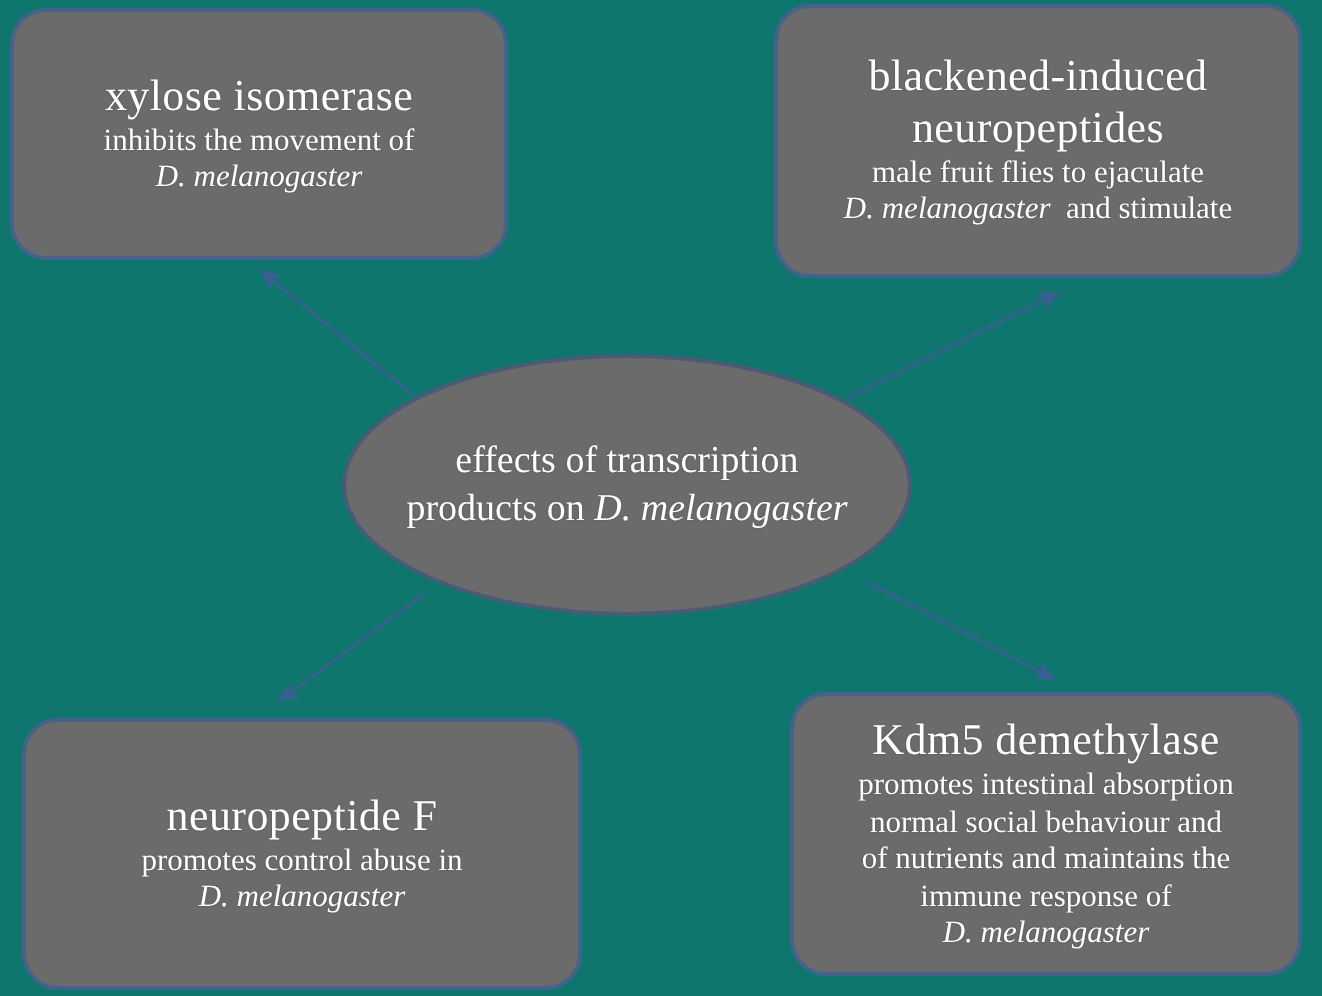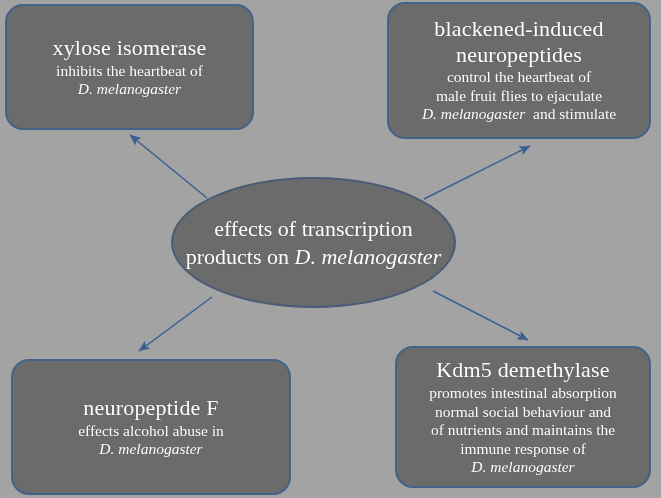--- a/index.html
+++ b/index.html
@@ -5,21 +5,21 @@
 <style>
   html, body {
     margin: 0;
     padding: 0;
     background: #ffffff;
   }
   #diagram-root {
     position: relative;
     width: 661px;
     height: 498px;
-    background: #a3a3a3;
+    background: #0f766e;
     overflow: hidden;
     font-family: "Liberation Serif", "DejaVu Serif", serif;
   }
   .arrow-layer {
     position: absolute;
     left: 0;
     top: 0;
     width: 661px;
     height: 498px;
     pointer-events: none;
@@ -58,21 +58,21 @@
     font-size: 15.5px;
     line-height: 1.2;
   }
   .node .detail .sp {
     font-style: normal;
   }
   .node em, .node .sci {
     font-style: italic;
   }
   .ellipse .ell-line {
-    font-size: 22px;
+    font-size: 19px;
     line-height: 1.25;
     white-space: nowrap;
   }
 
   
   #node-xylose       { left: 5px;   top: 4px;   width: 249px; height: 126px; }
   #node-blackened    { left: 387px; top: 2px;   width: 264px; height: 137px; }
   #node-center       { left: 171px; top: 177px; width: 285px; height: 131px; }
   #node-neuropeptide { left: 11px;  top: 359px; width: 280px; height: 136px; }
   #node-kdm5         { left: 395px; top: 346px; width: 256px; height: 142px; }
@@ -89,42 +89,41 @@
       </marker>
     </defs>
     <line x1="207" y1="198" x2="130" y2="135" stroke="#3a5f91" stroke-width="1.5" marker-end="url(#ah)"></line>
     <line x1="424" y1="199" x2="530" y2="146" stroke="#3a5f91" stroke-width="1.5" marker-end="url(#ah)"></line>
     <line x1="212" y1="297" x2="139" y2="351" stroke="#3a5f91" stroke-width="1.5" marker-end="url(#ah)"></line>
     <line x1="433" y1="291" x2="528" y2="340" stroke="#3a5f91" stroke-width="1.5" marker-end="url(#ah)"></line>
   </svg>
 
   <div class="node box" id="node-xylose">
     <div class="headline">xylose isomerase</div>
-    <div class="detail">inhibits the heartbeat of</div>
+    <div class="detail">inhibits the movement of</div>
     <div class="detail sci">D. melanogaster</div>
   </div>
 
   <div class="node box" id="node-blackened">
     <div class="headline two-line">blackened-induced</div>
     <div class="headline two-line">neuropeptides</div>
-    <div class="detail">control the heartbeat of</div>
     <div class="detail">male fruit flies to ejaculate</div>
     <div class="detail">
       <span class="sci">D. melanogaster</span><span class="sp">&nbsp; </span><span>and stimulate</span>
     </div>
   </div>
 
   <div class="node ellipse" id="node-center">
     <div class="ell-line">effects of transcription</div>
     <div class="ell-line"><span>products on </span><span class="sci">D. melanogaster</span></div>
   </div>
 
   <div class="node box" id="node-neuropeptide">
     <div class="headline">neuropeptide F</div>
-    <div class="detail">effects alcohol abuse in</div>
+    <div class="detail">promotes control abuse in</div>
     <div class="detail sci">D. melanogaster</div>
   </div>
 
   <div class="node box" id="node-kdm5">
     <div class="headline">Kdm5 demethylase</div>
     <div class="detail">promotes intestinal absorption</div>
     <div class="detail">normal social behaviour and</div>
     <div class="detail">of nutrients and maintains the</div>
     <div class="detail">immune response of</div>
     <div class="detail sci">D. melanogaster</div>

